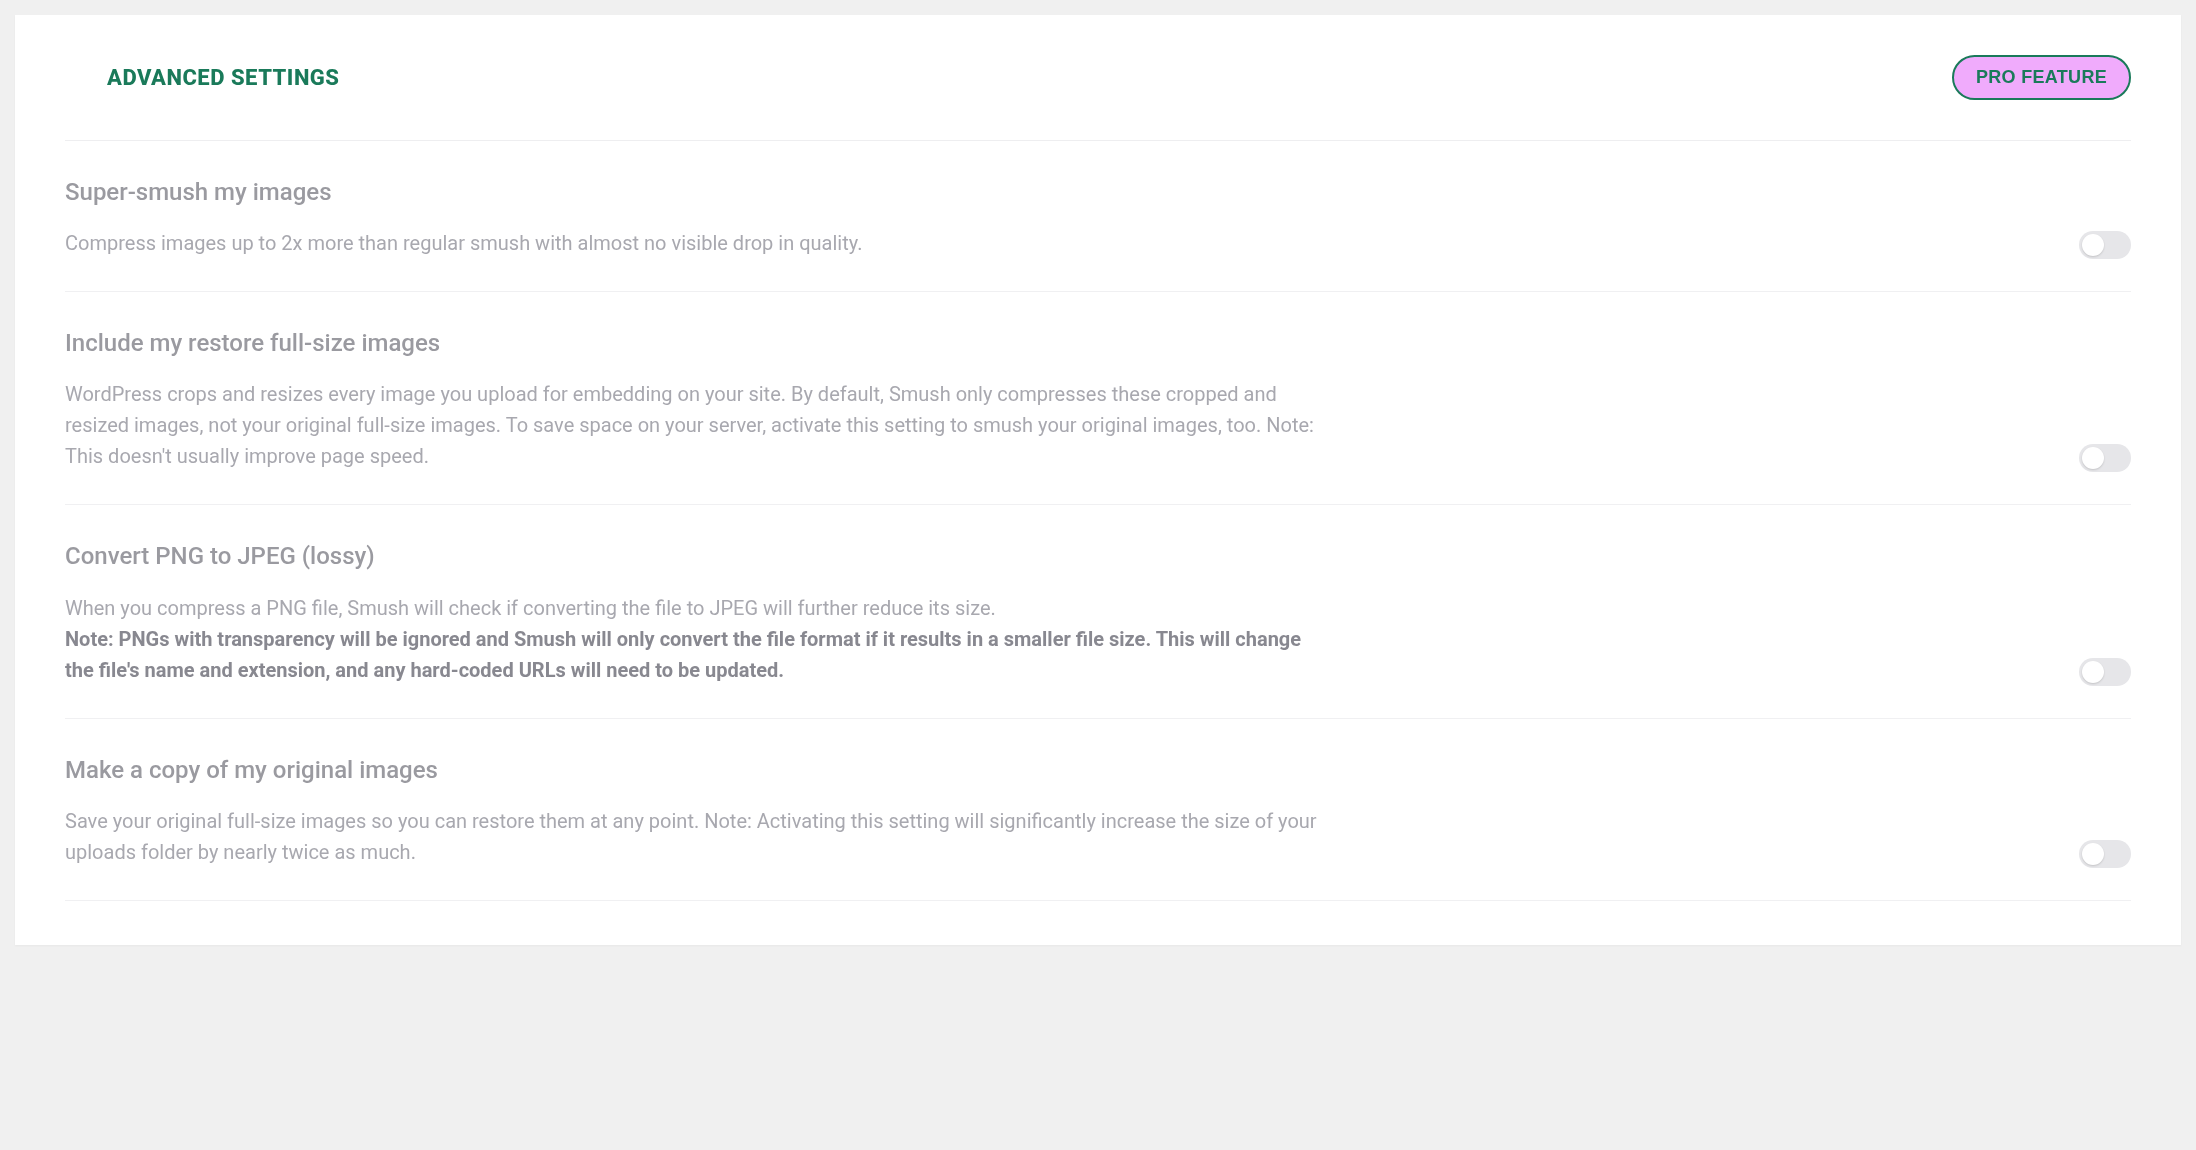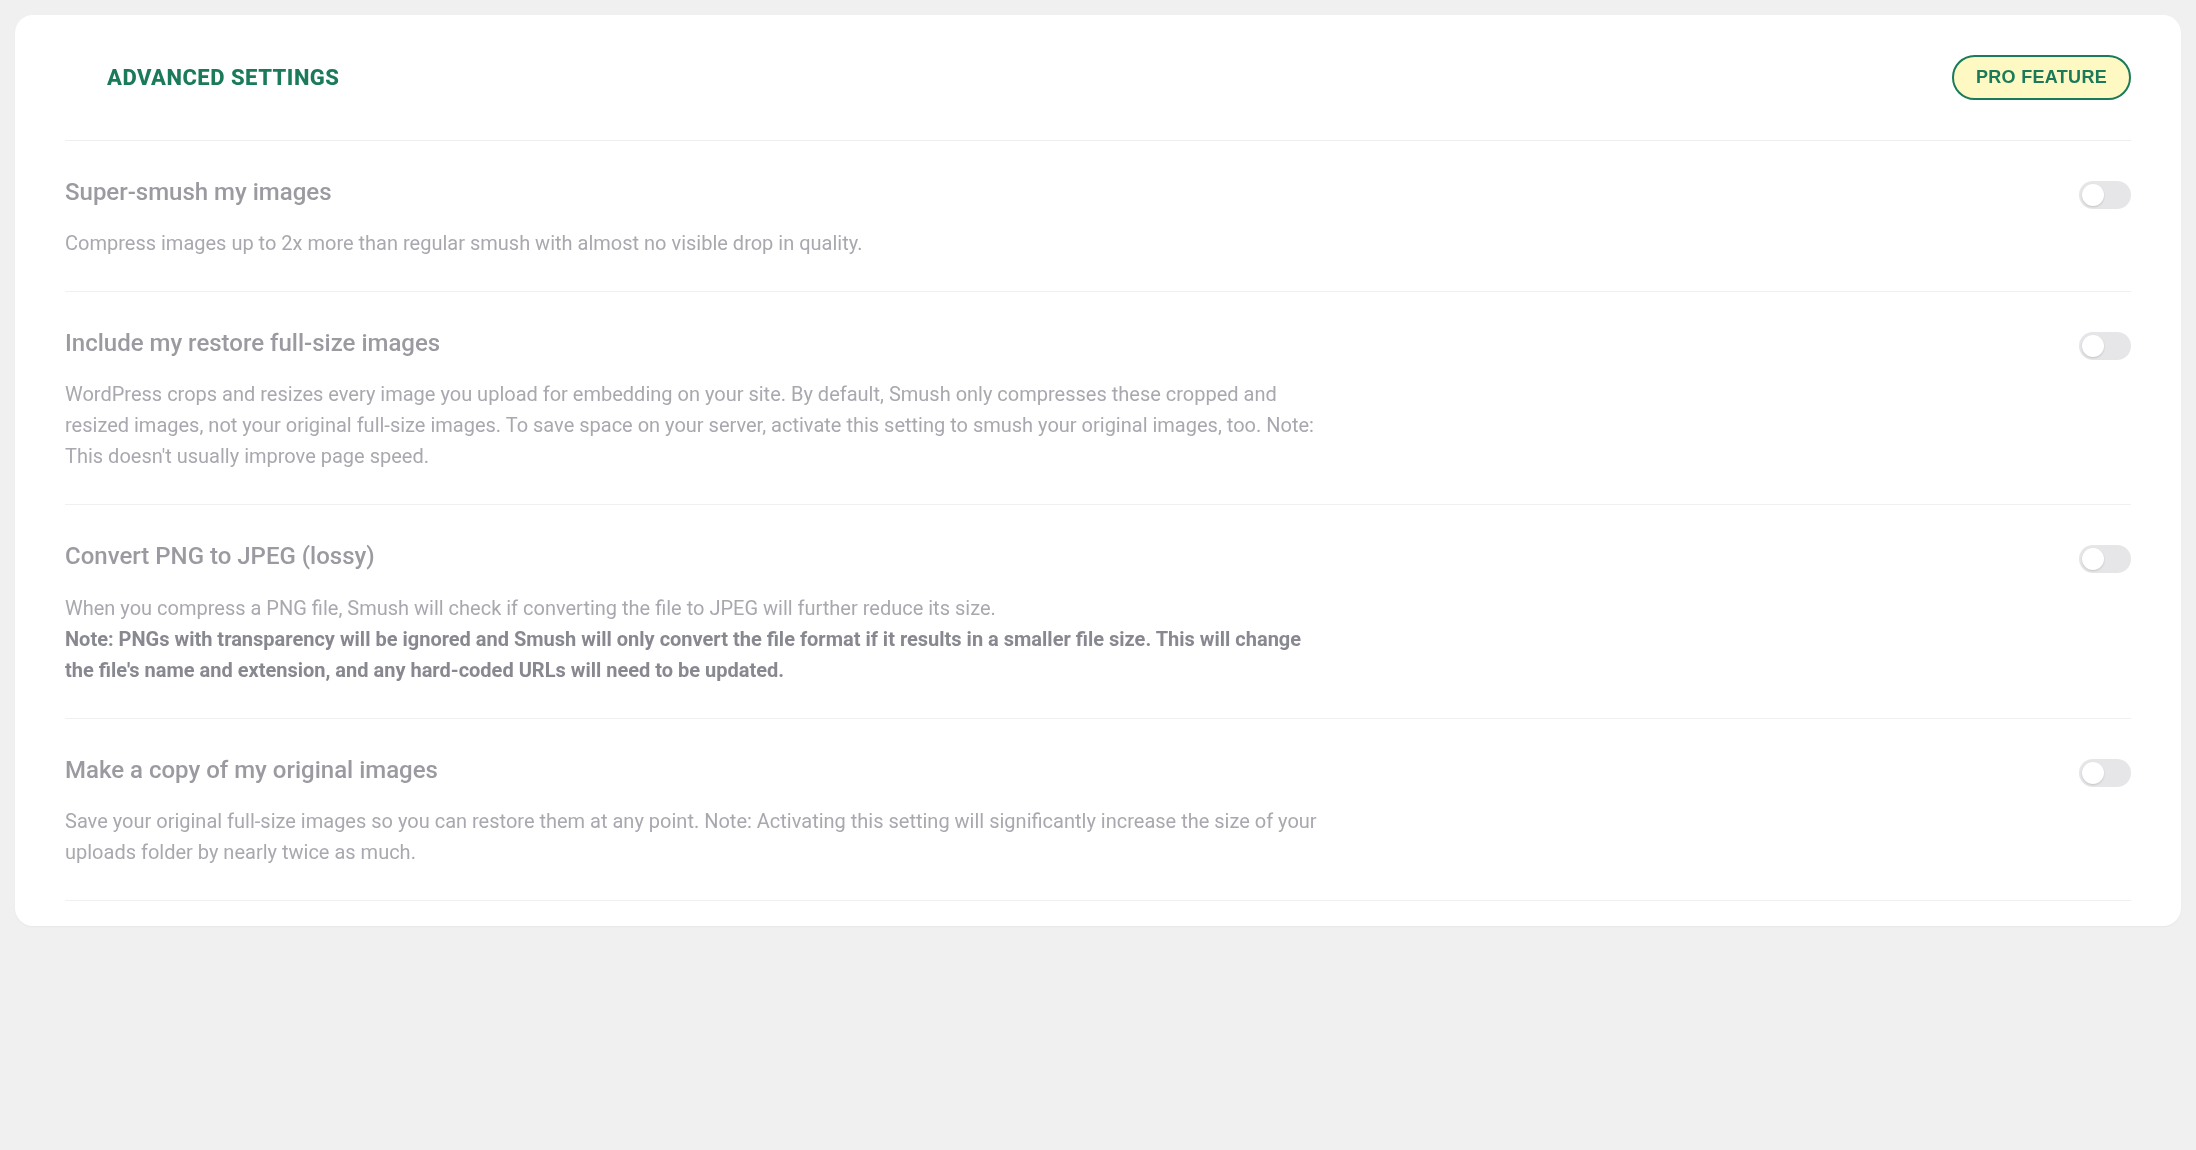--- a/index.html
+++ b/index.html
@@ -7,23 +7,23 @@
       margin: 0;
       padding: 0;
     }
     body {
       font-family: -apple-system, BlinkMacSystemFont, "Segoe UI", Roboto, "Helvetica Neue", Arial, sans-serif;
       background: #f0f0f0;
       padding: 15px;
     }
     .panel {
       background: #ffffff;
-      border-radius: 18px;
+      border-radius: 0;
       box-shadow: 0 1px 2px rgba(0,0,0,0.04);
-      padding: 40px 50px 25px 50px;
+      padding: 40px 50px 44px 50px;
       max-width: 2166px;
       margin: 0 auto;
     }
     .panel-header {
       display: flex;
       justify-content: space-between;
       align-items: center;
       padding: 0 0 40px 42px;
       border-bottom: 1px solid #eeeef0;
     }
@@ -34,27 +34,27 @@
       letter-spacing: 0.5px;
     }
     .pro-badge {
       border: 2px solid #1a7a5a;
       color: #1a7a5a;
       font-size: 18px;
       font-weight: 700;
       letter-spacing: 0.3px;
       padding: 10px 22px;
       border-radius: 26px;
-      background: #fef9c3;
+      background: #f0abfc;
       cursor: pointer;
     }
     .setting-row {
       display: flex;
       justify-content: space-between;
-      align-items: flex-start;
+      align-items: flex-end;
       padding: 36px 0 32px 0;
       border-bottom: 1px solid #f0f0f2;
       gap: 40px;
     }
     .setting-content {
       flex: 1;
       max-width: 1260px;
     }
     .setting-title {
       color: #9a9aa0;

